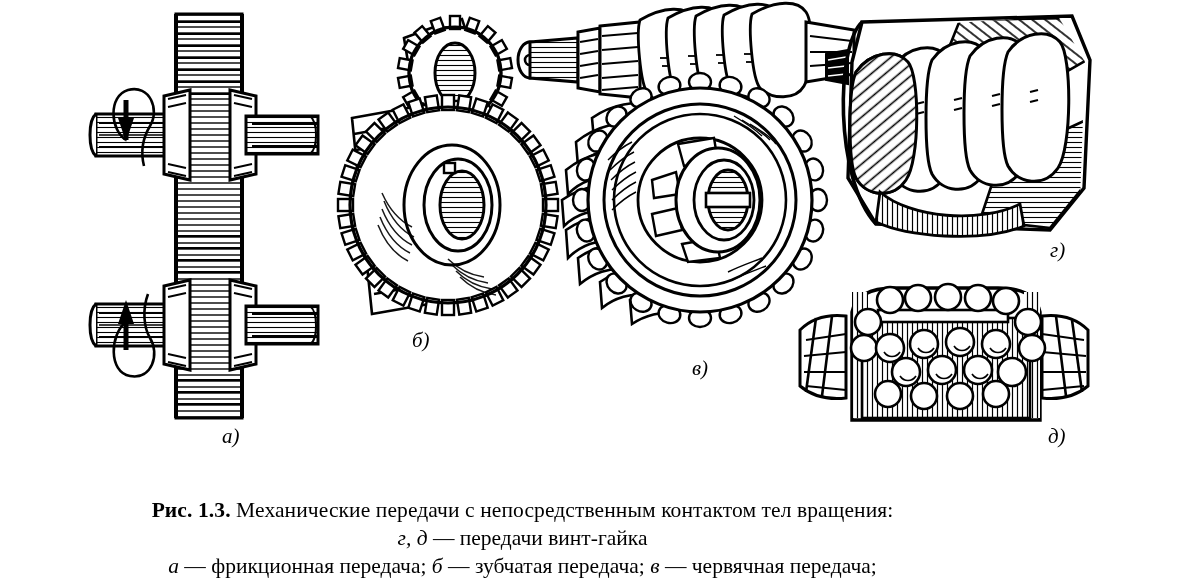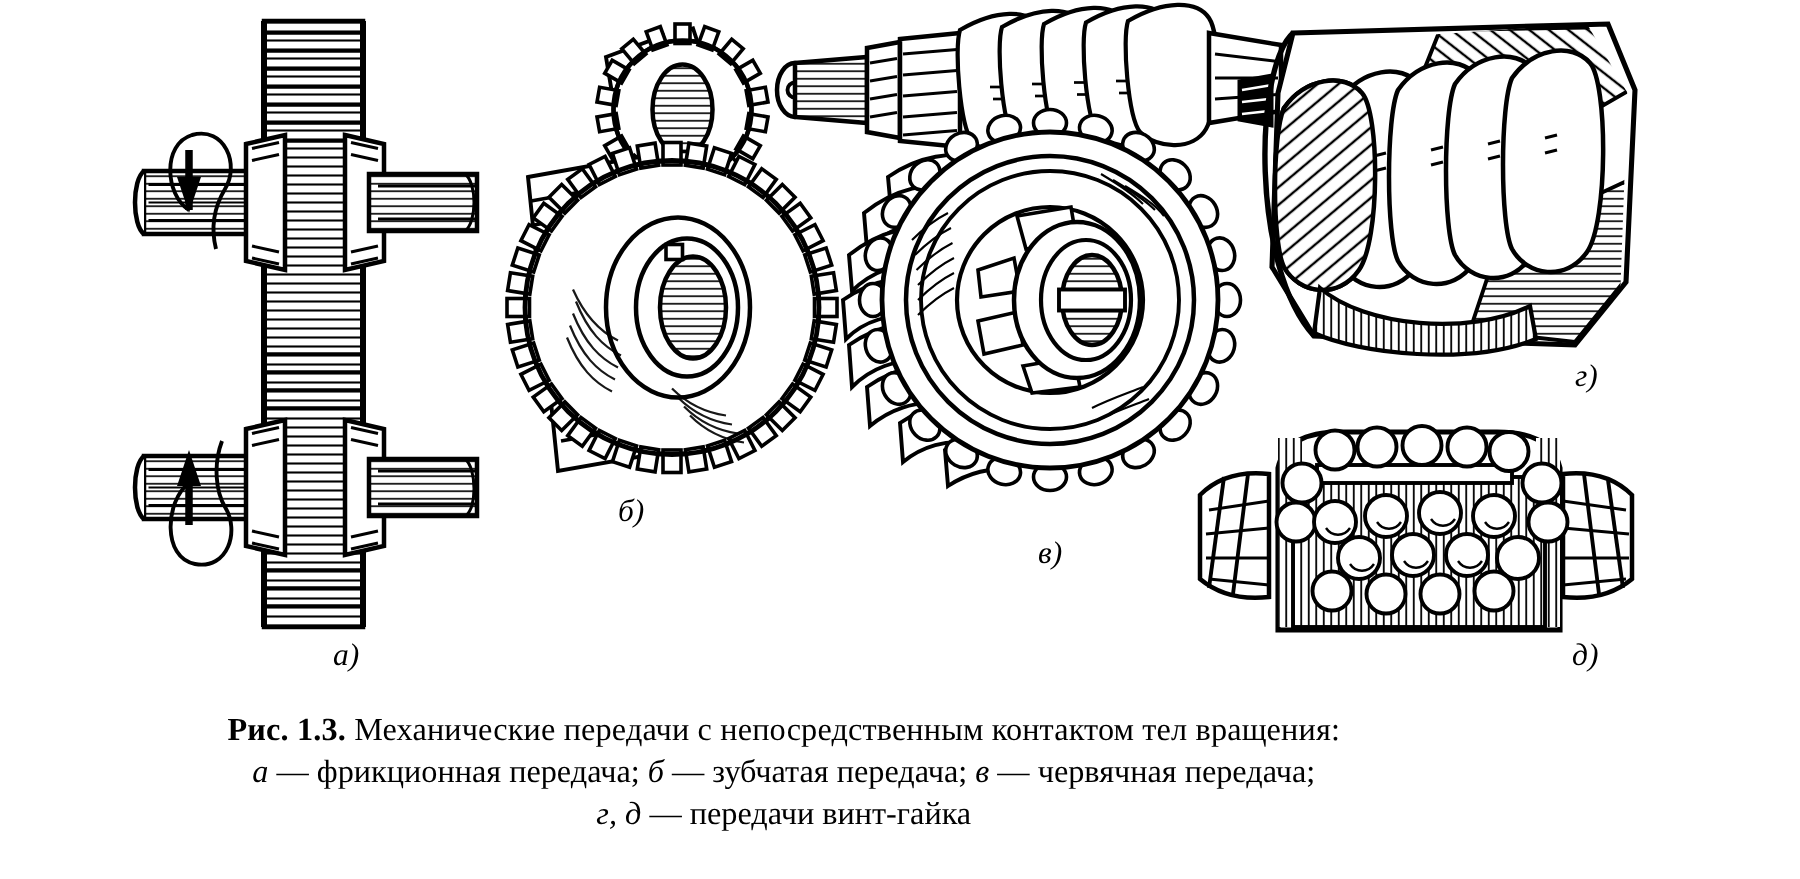--- a/index.html
+++ b/index.html
@@ -35,21 +35,21 @@
   }
   #label-a { left: 222px; top: 424px; }
   #label-b { left: 412px; top: 328px; }
   #label-v { left: 692px; top: 356px; }
   #label-g { left: 1050px; top: 238px; }
   #label-d { left: 1048px; top: 424px; }
 
   .caption {
     position: absolute;
     left: 0;
-    top: 472px;
+    top: 496px;
     width: 1045px;
     text-align: center;
     color: #000000;
   }
   .caption-line {
     font-family: "Liberation Serif", serif;
     font-size: 21.5px;
     line-height: 28px;
     white-space: nowrap;
   }
@@ -576,17 +576,17 @@
   </div>
 
   <div class="part-label" id="label-a">а)</div>
   <div class="part-label" id="label-b">б)</div>
   <div class="part-label" id="label-v">в)</div>
   <div class="part-label" id="label-g">г)</div>
   <div class="part-label" id="label-d">д)</div>
 
   <div class="caption">
     <div class="caption-line caption-line-1"><span class="cap-bold">Рис. 1.3.</span><span> Механические передачи с непосредственным контактом тел вращения:</span></div>
+    <div class="caption-line"><span class="cap-ital">г, д</span><span> — передачи винт-гайка</span></div>
     <div class="caption-line"><span class="cap-ital">а</span><span> — фрикционная передача; </span><span class="cap-ital">б</span><span> — зубчатая передача; </span><span class="cap-ital">в</span><span> — червячная передача;</span></div>
-    <div class="caption-line"><span class="cap-ital">г, д</span><span> — передачи винт-гайка</span></div>
   </div>
 
 </div>
 
 </body></html>

